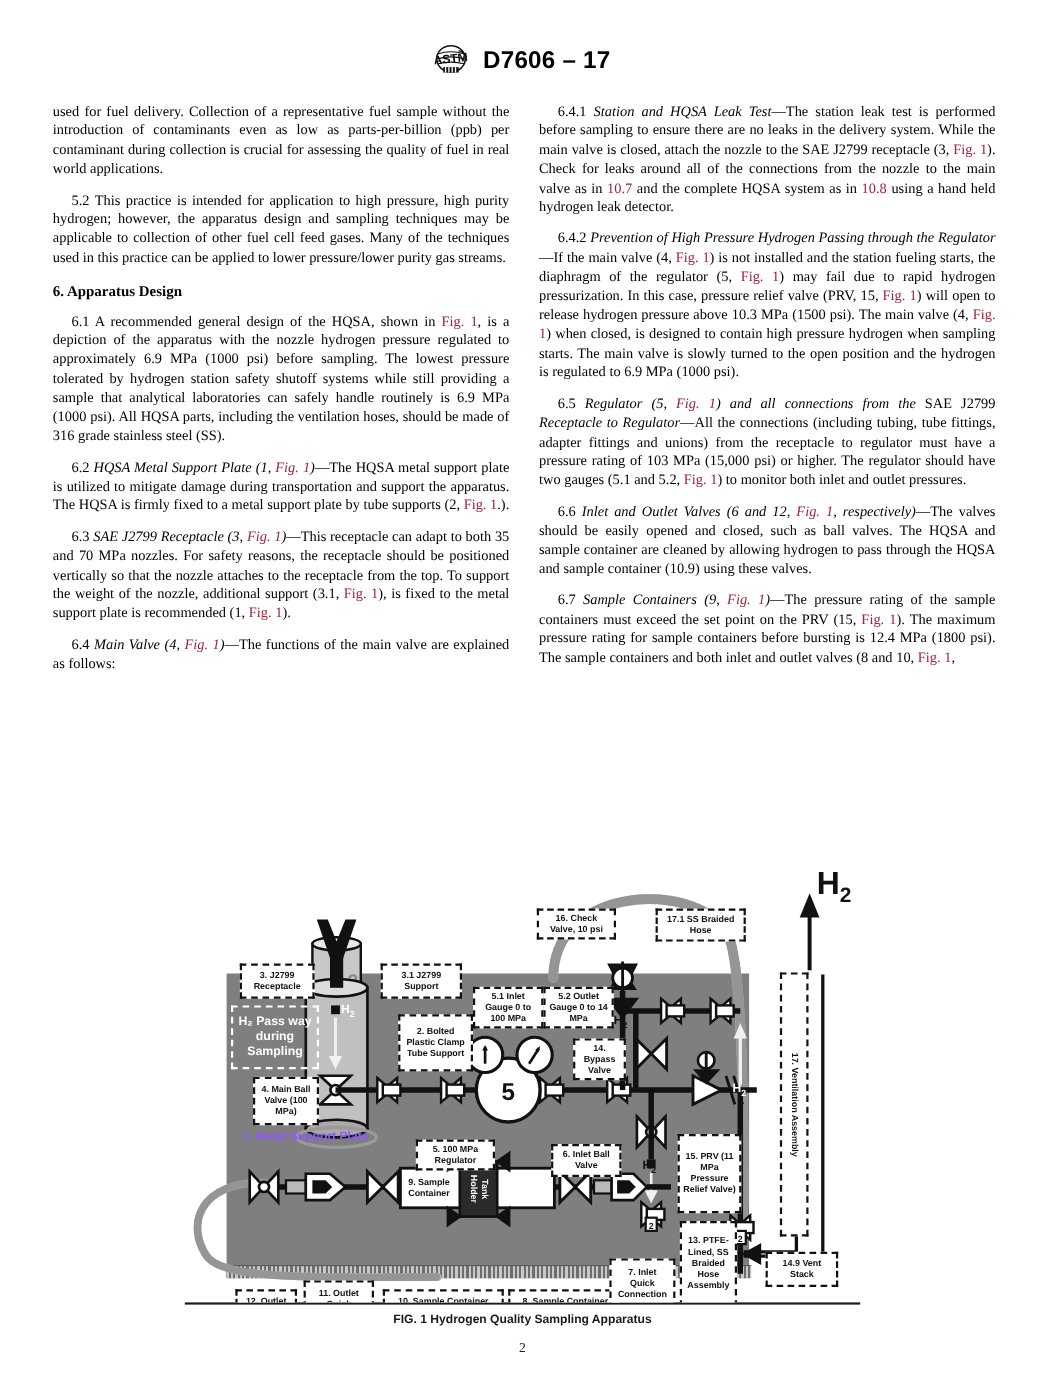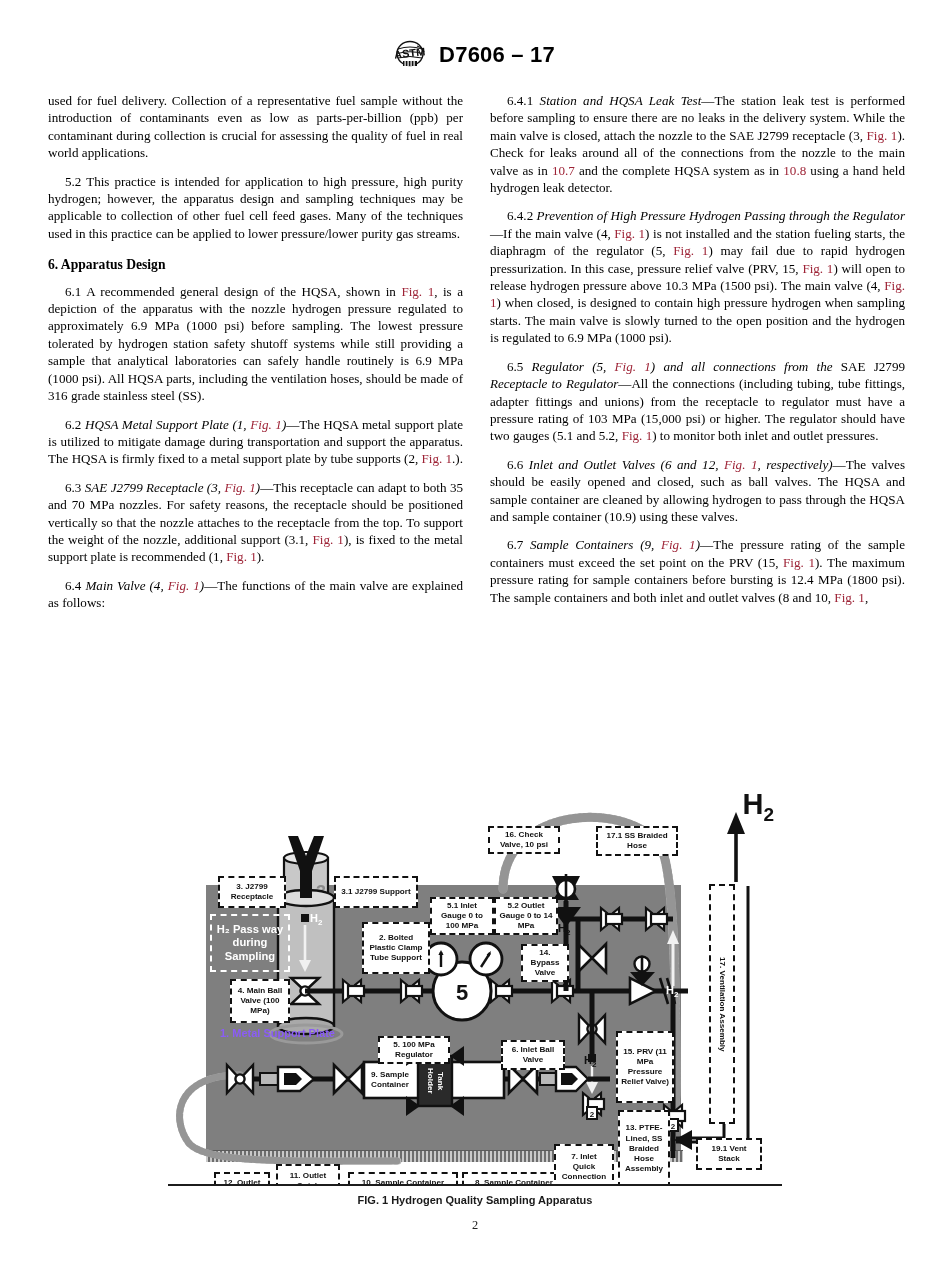--- a/index.html
+++ b/index.html
@@ -448,21 +448,21 @@
         <path d="M556 352 L508 352" stroke="#111" stroke-width="3"></path>
         <path d="M580 352 L580 356 L508 356" stroke="#111" stroke-width="3"></path>
         <path d="M506 354 L524 344 L524 364 Z" fill="#111"></path>
         <path d="M568 96 L568 40" stroke="#111" stroke-width="3.6"></path>
         <path d="M568 26 L559 48 L577 48 Z" fill="#111"></path>
       </g>
     </svg>
 
     <div class="lbl" style="left:50px; top:90px; width:68px; height:32px;">3. J2799 Receptacle</div>
 
-    <div class="lbl" style="left:166px; top:90px; width:84px; height:32px;">3.1 J2799 Support</div>
+    <div class="lbl" style="left:178px; top:90px; width:74px; height:32px;">3.1 J2799 Support</div>
 
     <div class="lbl" style="left:194px; top:136px; width:68px; height:52px;">2. Bolted Plastic Clamp Tube Support</div>
 
     <div class="lbl" style="left:262px; top:111px; width:64px; height:38px;">5.1 Inlet Gauge 0 to 100 MPa</div>
 
     <div class="lbl" style="left:326px; top:111px; width:64px; height:38px;">5.2 Outlet Gauge 0 to 14 MPa</div>
 
     <div class="lbl" style="left:320px; top:40px; width:72px; height:28px;">16. Check Valve, 10 psi</div>
 
     <div class="lbl" style="left:428px; top:40px; width:82px; height:30px;">17.1 SS Braided Hose</div>
@@ -490,21 +490,21 @@
     <div class="lbl" style="left:196px; top:276px; width:52px; height:36px; border:none; background:transparent;">9. Sample Container</div>
 
     <div class="lbl vertical" style="left:252px; top:272px; width:30px; height:46px; border:none; background:transparent; color:#ffffff;">Tank Holder</div>
 
     <div class="lbl" style="left:294px; top:386px; width:104px; height:32px;">8. Sample Container Inlet Valve</div>
 
     <div class="lbl" style="left:386px; top:358px; width:60px; height:46px;">7. Inlet Quick Connection</div>
 
     <div class="lbl" style="left:450px; top:324px; width:52px; height:78px;">13. PTFE-Lined, SS Braided Hose Assembly</div>
 
-    <div class="lbl" style="left:528px; top:352px; width:66px; height:32px;">19.1 Vent Stack</div>
+    <div class="lbl" style="left:528px; top:352px; width:66px; height:32px;">14.9 Vent Stack</div>
 
     <div class="plate-title">1. Metal Support Plate</div>
 
     <div class="h2-big">
       <span>H</span><sub>2</sub>
     </div>
 
     <div class="h2-tag white" style="left:142px; top:126px;">H<sub>2</sub></div>
     <div class="h2-tag" style="left:390px; top:136px;">H<sub>2</sub></div>
     <div class="h2-tag white" style="left:498px; top:198px;">H<sub>2</sub></div>

